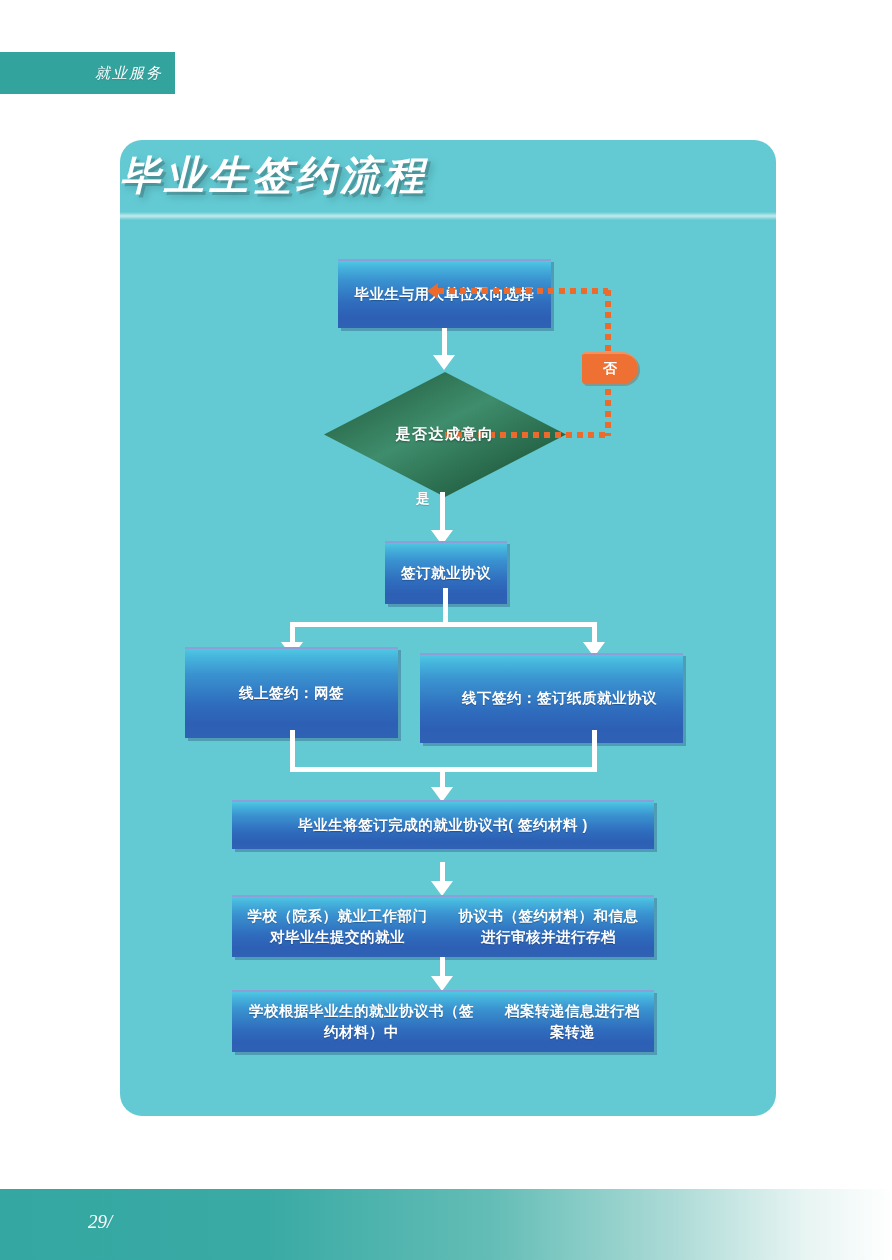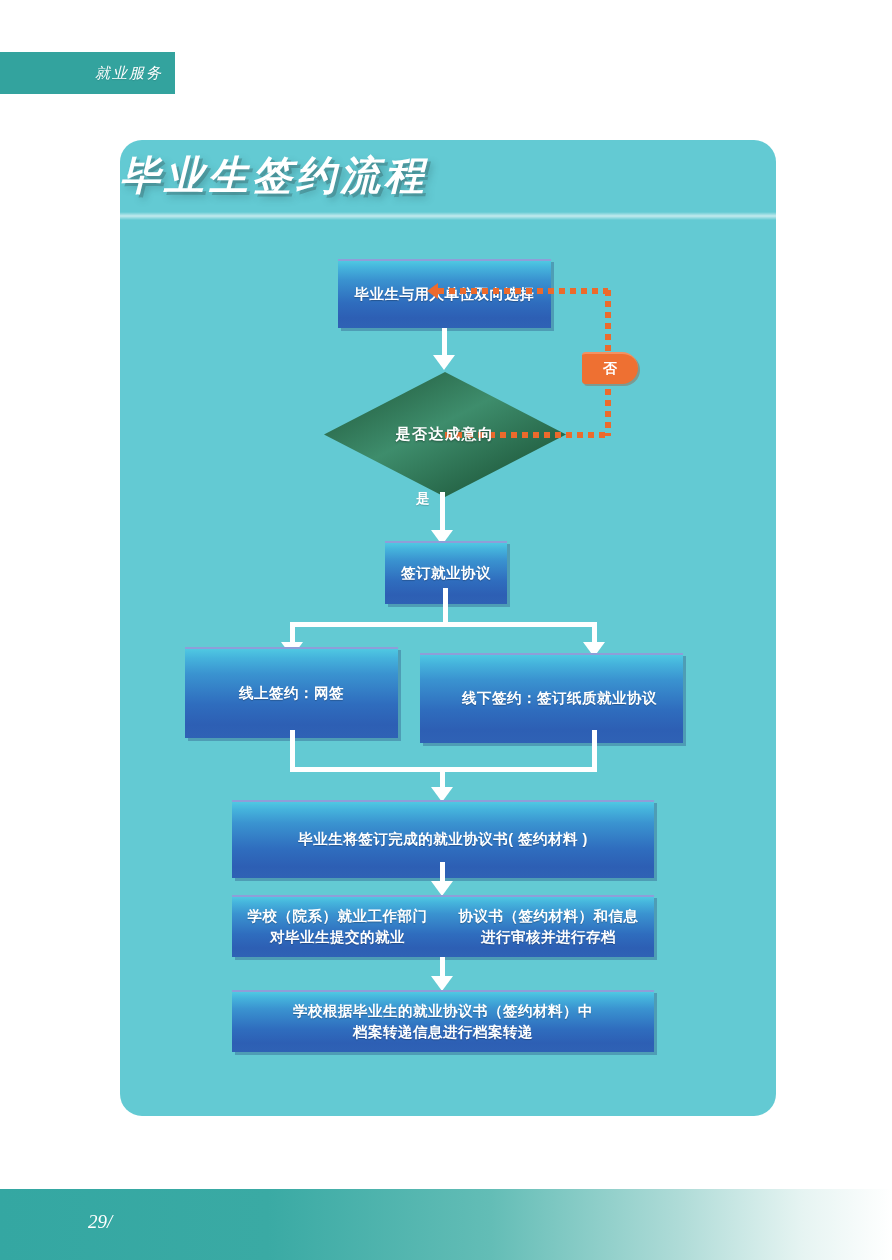--- a/index.html
+++ b/index.html
@@ -262,36 +262,36 @@
       <div class="node" style="left:300px; top:513px; width:263px; height:90px;padding-left:16px;">
         <span>线下签约：签订纸质就业协议</span>
       </div>
 
       <div class="vline" style="left:170px; top:590px; height:40px;"></div>
       <div class="vline" style="left:472px; top:590px; height:40px;"></div>
       <div class="hline" style="left:170px; top:627px; width:307px;"></div>
       <div class="vline" style="left:320px; top:627px; height:24px;"></div>
       <div class="arrowhead" style="left:311px; top:647px;"></div>
 
-      <div class="node" style="left:112px; top:660px; width:422px; height:78px; flex-direction:row;">
+      <div class="node" style="left:112px; top:660px; width:422px; height:49px; flex-direction:row;">
         <span>毕业生将签订完成的就业协议书( 签约材料 )</span>
       </div>
 
       <div class="vline" style="left:320px; top:722px; height:23px;"></div>
       <div class="arrowhead" style="left:311px; top:741px;"></div>
 
       <div class="node" style="left:112px; top:755px; width:422px; height:62px; flex-direction:row;">
         <span>学校（院系）就业工作部门对毕业生提交的就业</span>
         <span>协议书（签约材料）和信息进行审核并进行存档</span>
       </div>
 
       <div class="vline" style="left:320px; top:817px; height:23px;"></div>
       <div class="arrowhead" style="left:311px; top:836px;"></div>
 
-      <div class="node" style="left:112px; top:850px; width:422px; height:62px; flex-direction:column;">
+      <div class="node" style="left:112px; top:850px; width:422px; height:62px; flex-direction:row;">
         <span>学校根据毕业生的就业协议书（签约材料）中</span>
         <span>档案转递信息进行档案转递</span>
       </div>
 
     </div>
   </div>
 
   <div class="footer-bar">
     <div class="page-number">29/</div>
   </div>

